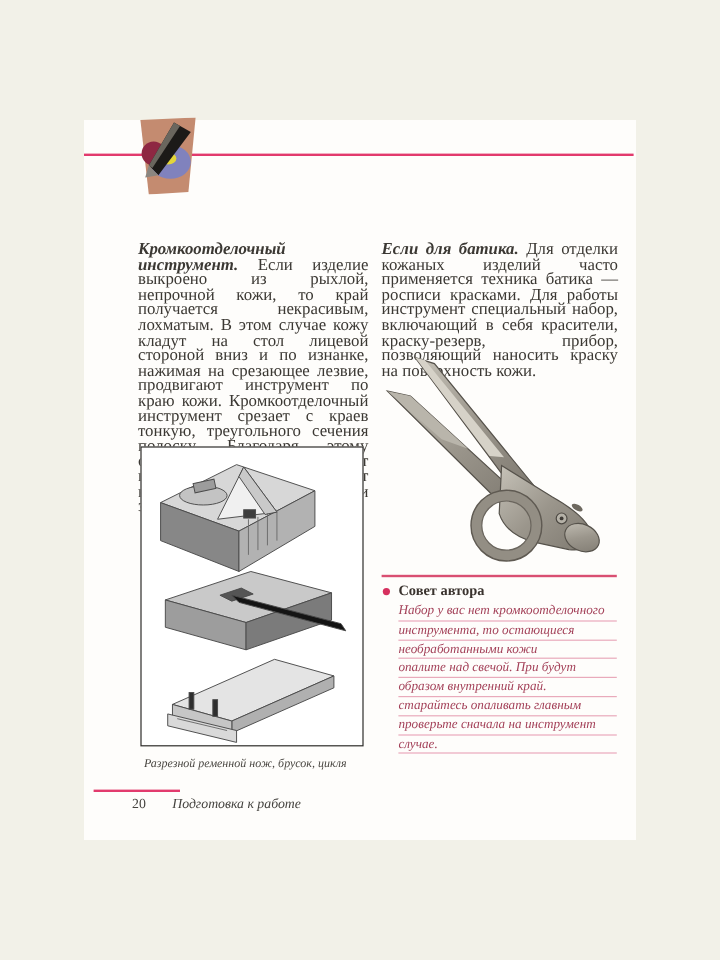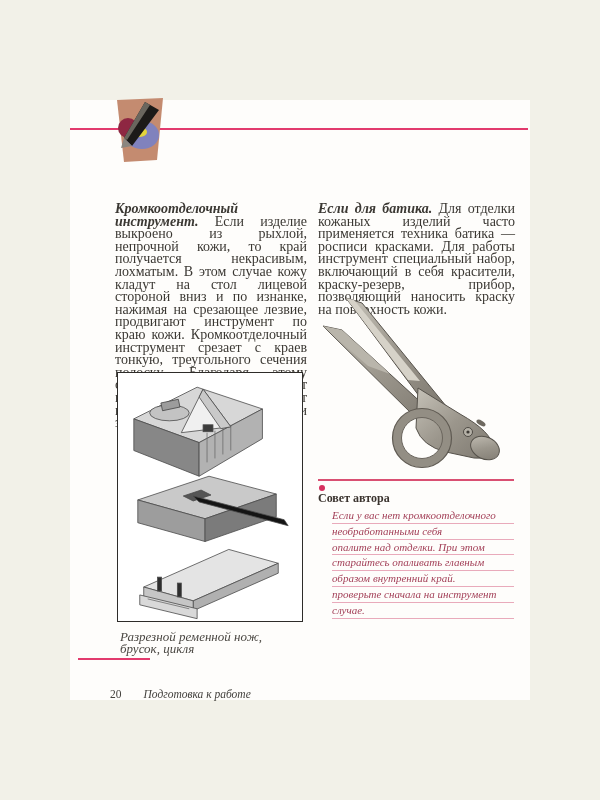--- a/index.html
+++ b/index.html
@@ -38,37 +38,36 @@
   .figure-box {
     position:absolute; left:47px; top:272px;
     width:186px; height:250px;
     border:1px solid #2e2c29;
     background:#ffffff;
     box-sizing:border-box;
   }
   .figure-caption {
     position:absolute; left:50px; top:531px;
     width:185px;
-    font-style:italic; font-size:13px; line-height:12px;
+    font-style:italic; font-size:10px; line-height:12px;
     color:#4a4742;
   }
   .scissors {
     position:absolute; left:250px; top:196px;
     width:196px; height:178px;
   }
   .tip-box {
     position:absolute; left:248px; top:379px;
     width:196px;
     border-top:2.5px solid #d94f72;
     padding-top:4px;
   }
   .tip-header {
-    display:flex; align-items:flex-start;
+    display:flex; align-items:center;
     margin-bottom:2px;
-    flex-direction:column;
   }
   .tip-bullet {
     width:6px; height:6px; border-radius:50%;
     background:#d6305e;
     margin:0 7px 0 1px;
     flex:0 0 auto;
   }
   .tip-title {
     font-weight:bold; font-size:12px;
     color:#3a332e;
@@ -80,21 +79,21 @@
     height:14.8px; line-height:14.2px;
     border-bottom:1px solid #e9aabb;
     white-space:nowrap; overflow:hidden;
   }
   .footer-rule {
     position:absolute; left:8px; top:558px;
     width:72px; height:2px;
     background:#e23a6d;
   }
   .page-footer {
-    position:absolute; left:40px; top:588px;
+    position:absolute; left:40px; top:564px;
     font-size:11.5px; color:#44423e;
   }
   .page-footer .pagenum { font-style:normal; }
   .page-footer .section { font-style:italic; margin-left:22px; }
 </style>
 </head>
 <body>
 
 <div class="canvas">
   <div class="page">
@@ -190,25 +189,26 @@
         <ellipse cx="161" cy="127" rx="5" ry="2.4" fill="#6e6960" transform="rotate(30 161 127)"></ellipse>
       </svg>
     </div>
 
     <div class="tip-box">
       <div class="tip-header">
         <span class="tip-bullet"></span>
         <span class="tip-title">Совет автора</span>
       </div>
       <div class="tip-lines">
-          <div class="tip-line">Если у вас нет кромкоотделочного</div>
-          <div class="tip-line">необработанными себя</div>
-          <div class="tip-line">опалите над отделки. При этом</div>
+          <div class="tip-line">Набор у вас нет кромкоотделочного</div>
+          <div class="tip-line">инструмента, то остающиеся</div>
+          <div class="tip-line">необработанными кожи</div>
+          <div class="tip-line">опалите над свечой. При будут</div>
+          <div class="tip-line">образом внутренний край.</div>
           <div class="tip-line">старайтесь опаливать главным</div>
-          <div class="tip-line">образом внутренний край.</div>
           <div class="tip-line">проверьте сначала на инструмент</div>
           <div class="tip-line">случае.</div>
         </div>
     </div>
 
     <div class="footer-rule"></div>
     <div class="page-footer">
       <span class="pagenum">20</span><span class="section">Подготовка к работе</span>
     </div>
 

